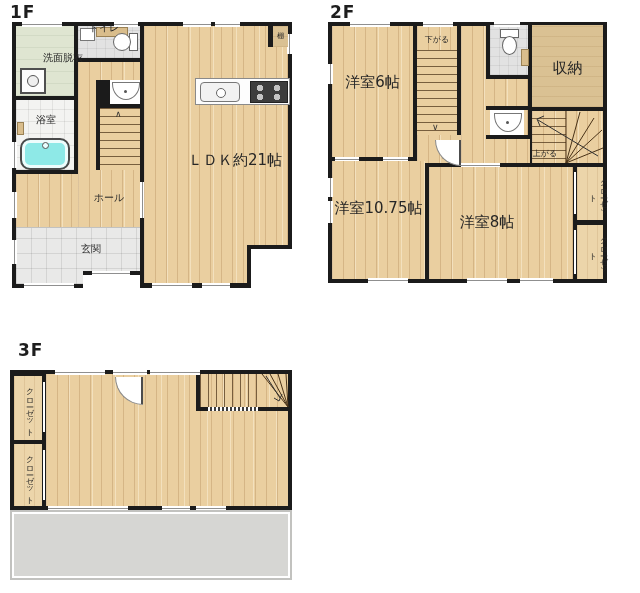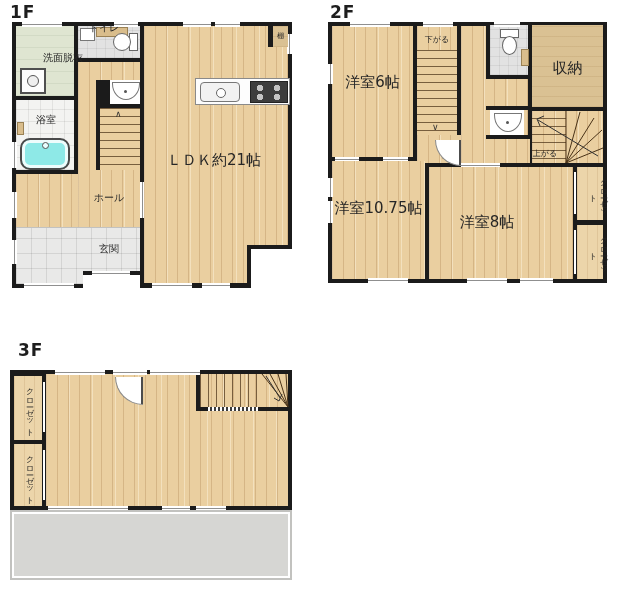--- a/index.html
+++ b/index.html
@@ -127,22 +127,22 @@
     <div class="ttank" style="left:117px;top:11px;width:7px;height:16px;"></div>
     <div class="tbowl" style="left:101px;top:11px;width:16px;height:16px;"></div>
     <div class="tub" style="left:8px;top:116px;width:46px;height:28px;"></div>
     <div class="cab" style="left:5px;top:100px;width:5px;height:11px;"></div>
     <div class="basin" style="left:100px;top:60px;width:26px;height:16px;"></div>
 
     <div class="lbl" style="left:23px;top:30px;width:56px;">洗面脱衣</div>
     <div class="lbl" style="left:70px;top:0;width:44px;">トイレ</div>
     <div class="lbl" style="left:12px;top:92px;width:44px;">浴室</div>
     <div class="lbl" style="left:66px;top:170px;width:62px;">ホール</div>
-    <div class="lbl" style="left:66px;top:221px;width:62px;">玄関</div>
-    <div class="lbl big" style="left:142px;top:130px;width:120px;">ＬＤＫ約21帖</div>
+    <div class="lbl" style="left:48px;top:221px;width:62px;">玄関</div>
+    <div class="lbl big" style="left:163px;top:130px;width:120px;">ＬＤＫ約21帖</div>
   </div>
 
   <div class="floorlbl" style="left:330px;top:2px;">2F</div>
 
   <div class="plan" style="left:328px;top:22px;width:279px;height:261px;">
 
     <div class="r wood" style="left:4px;top:4px;width:81px;height:131px;"></div>
     <div class="r wood" style="left:89px;top:4px;width:40px;height:24px;"></div>
     <div class="r wood stH" style="left:89px;top:28px;width:40px;height:85px;"></div>
     <div class="arrow" style="left:104px;top:101px;">∨</div>

